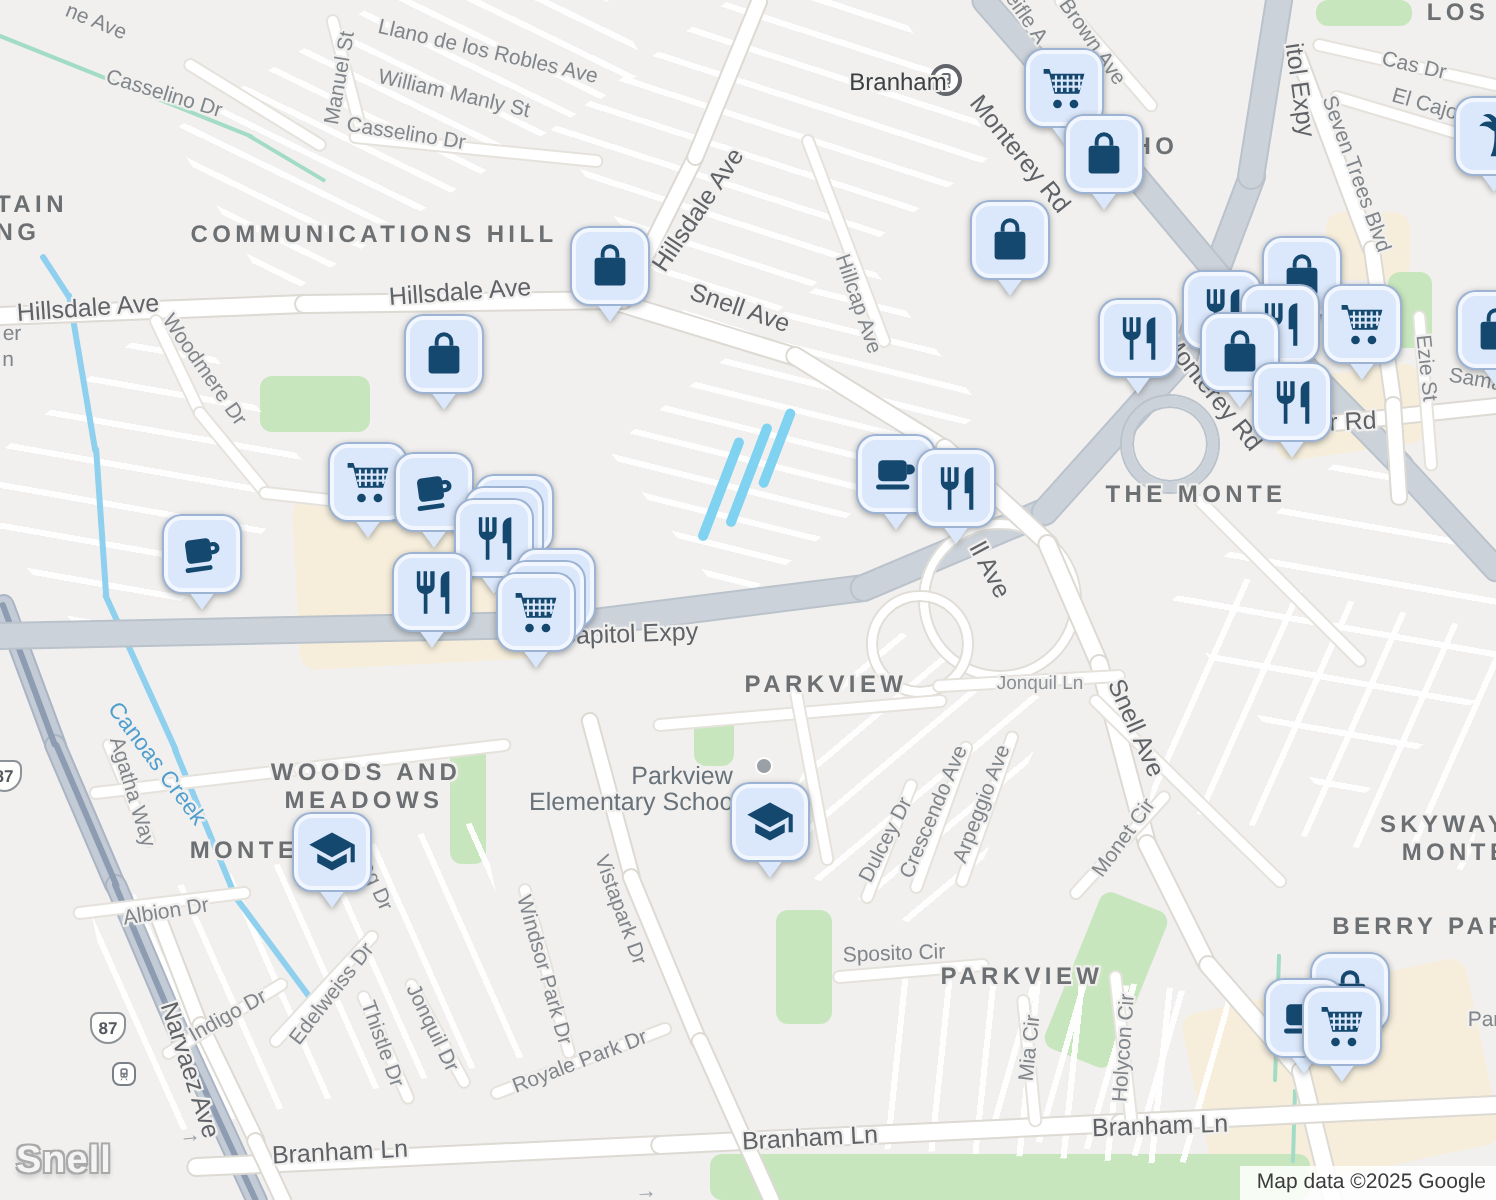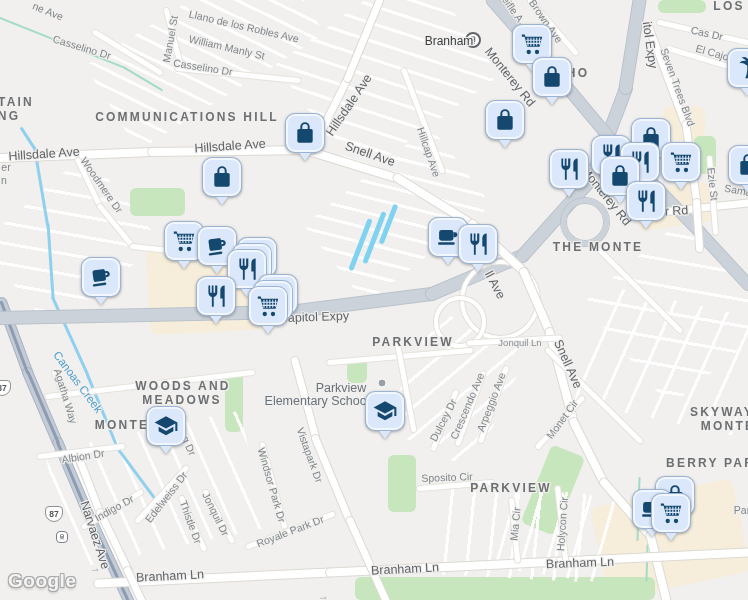--- a/index.html
+++ b/index.html
@@ -557,14 +557,15 @@
             <g stroke="#dbe7fa" stroke-width="1" fill="none">
               <path d="M8.3 6.2v7.6M11 6.2v7.6M13.7 6.2v7.6M16.4 6.2v7.4M19 6.2v6.6"></path>
               <path d="M6.3 8.6h14.5M6.9 11.4h13.1"></path>
             </g>
             <circle cx="9" cy="19.4" r="2" fill="#14486f"></circle>
             <circle cx="16.6" cy="19.4" r="2" fill="#14486f"></circle>
           </svg>
         </div>
       </div>
     </div>
-  <div id="google-logo">Google</div>
+  <div id="google-logo">Snell</div>
+  <div id="attribution">Map data ©2025 Google</div>
 </div>
 
 </body></html>

